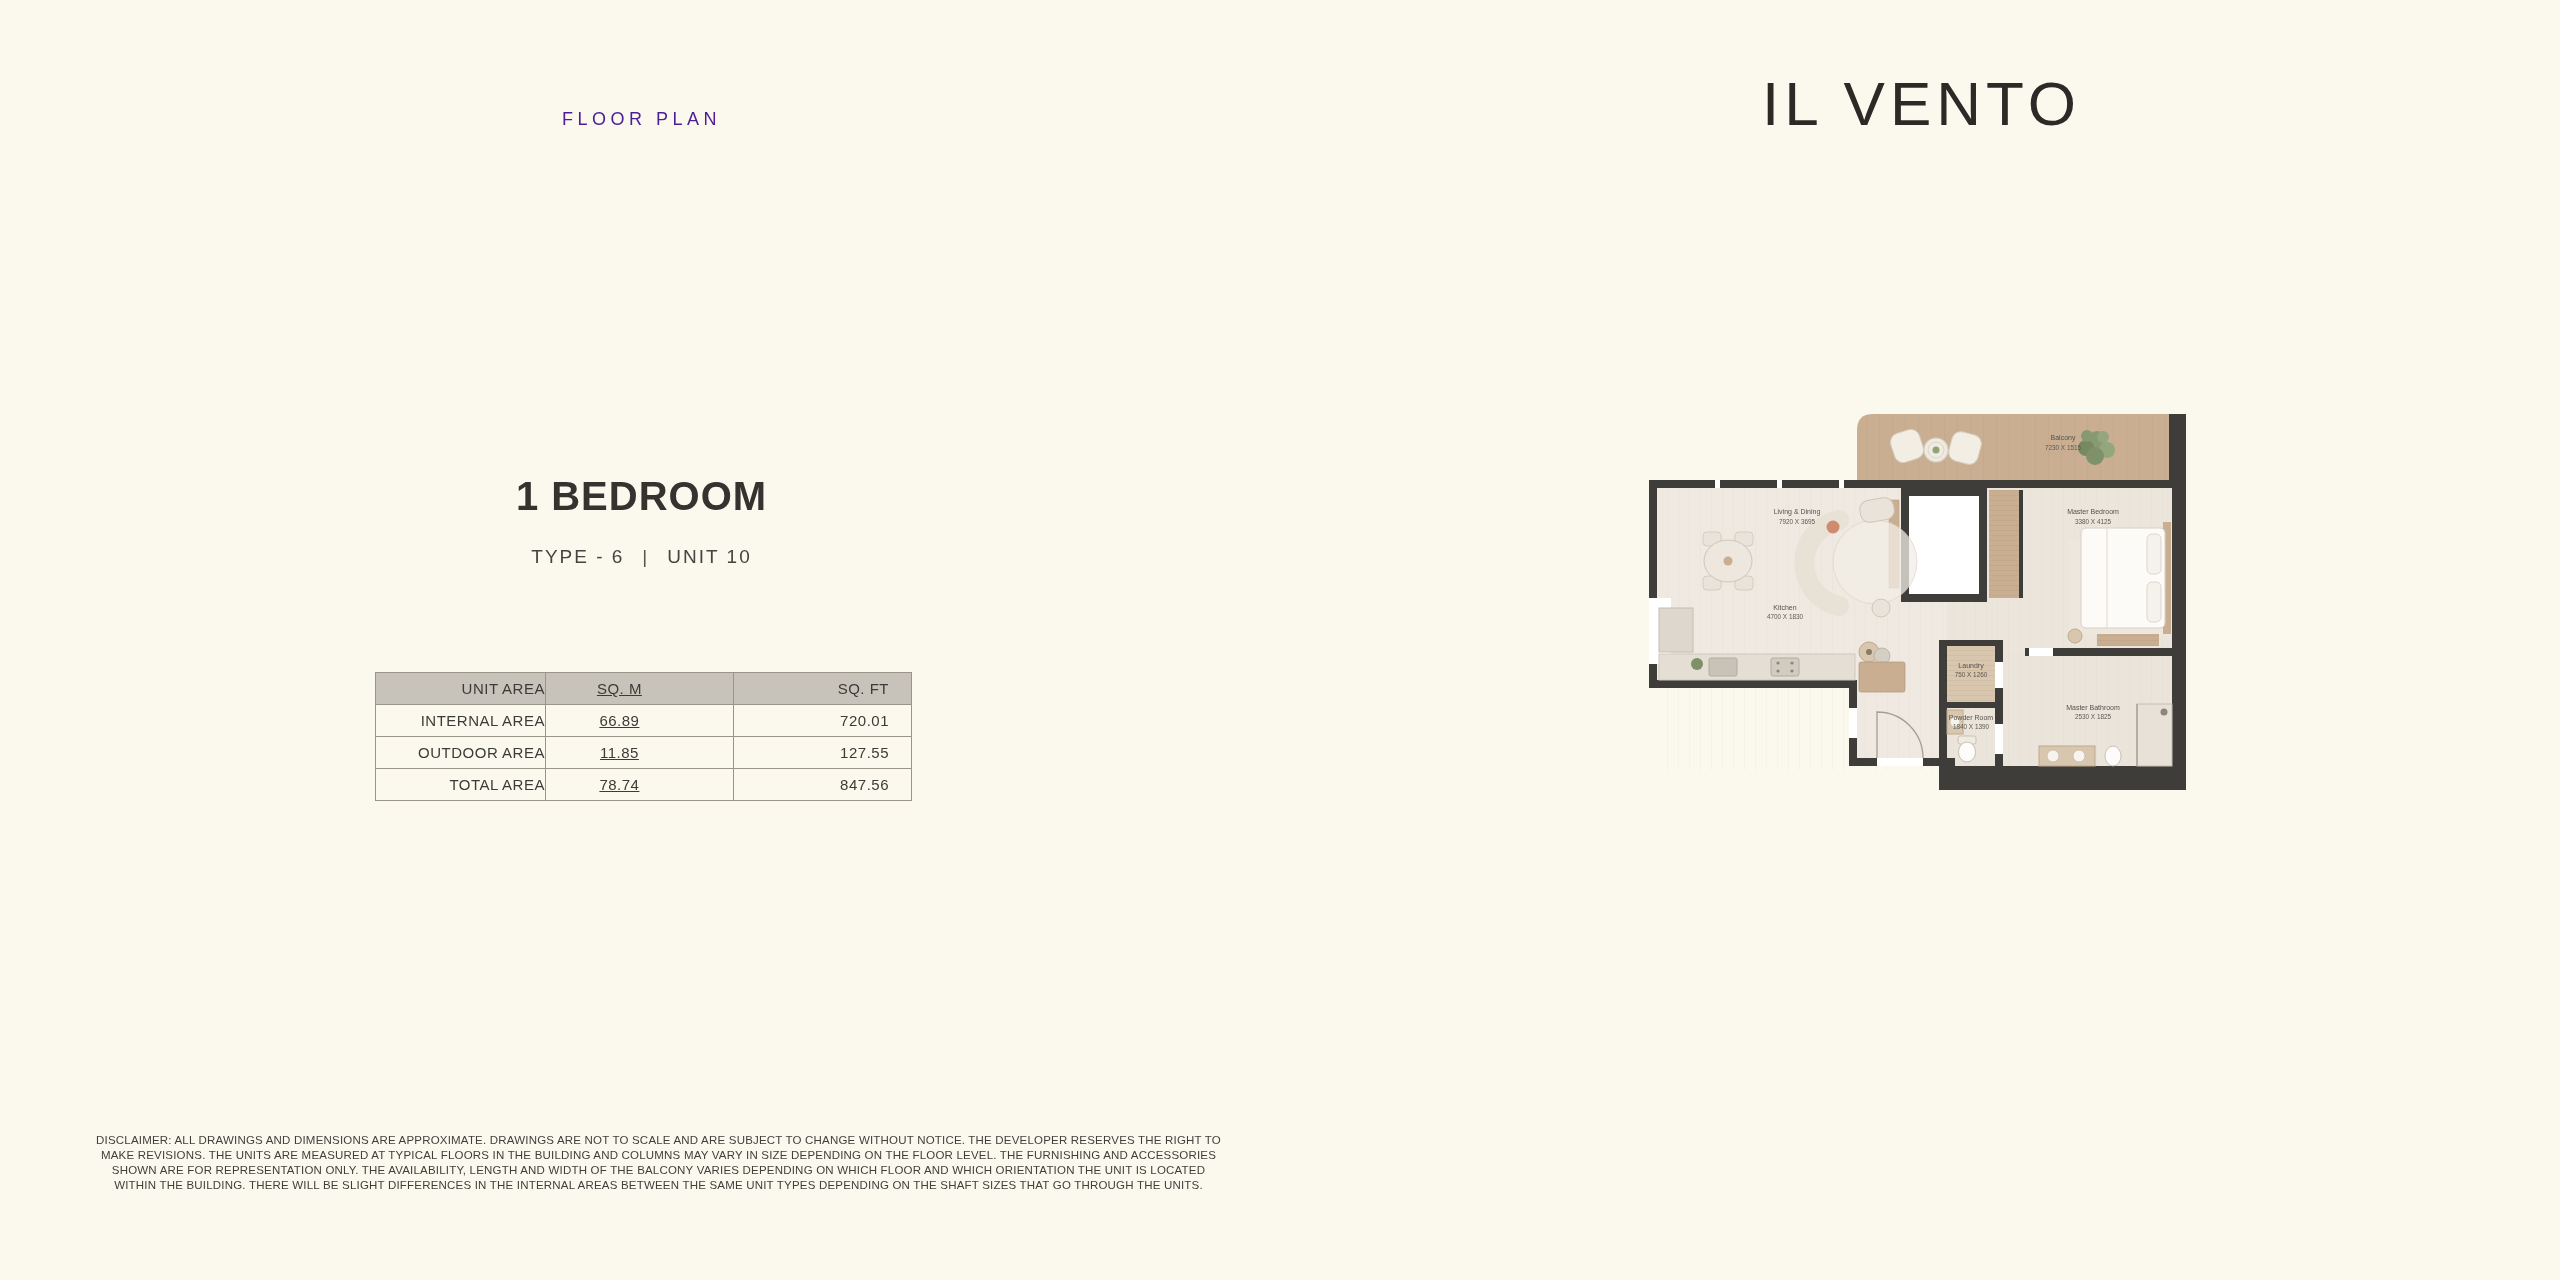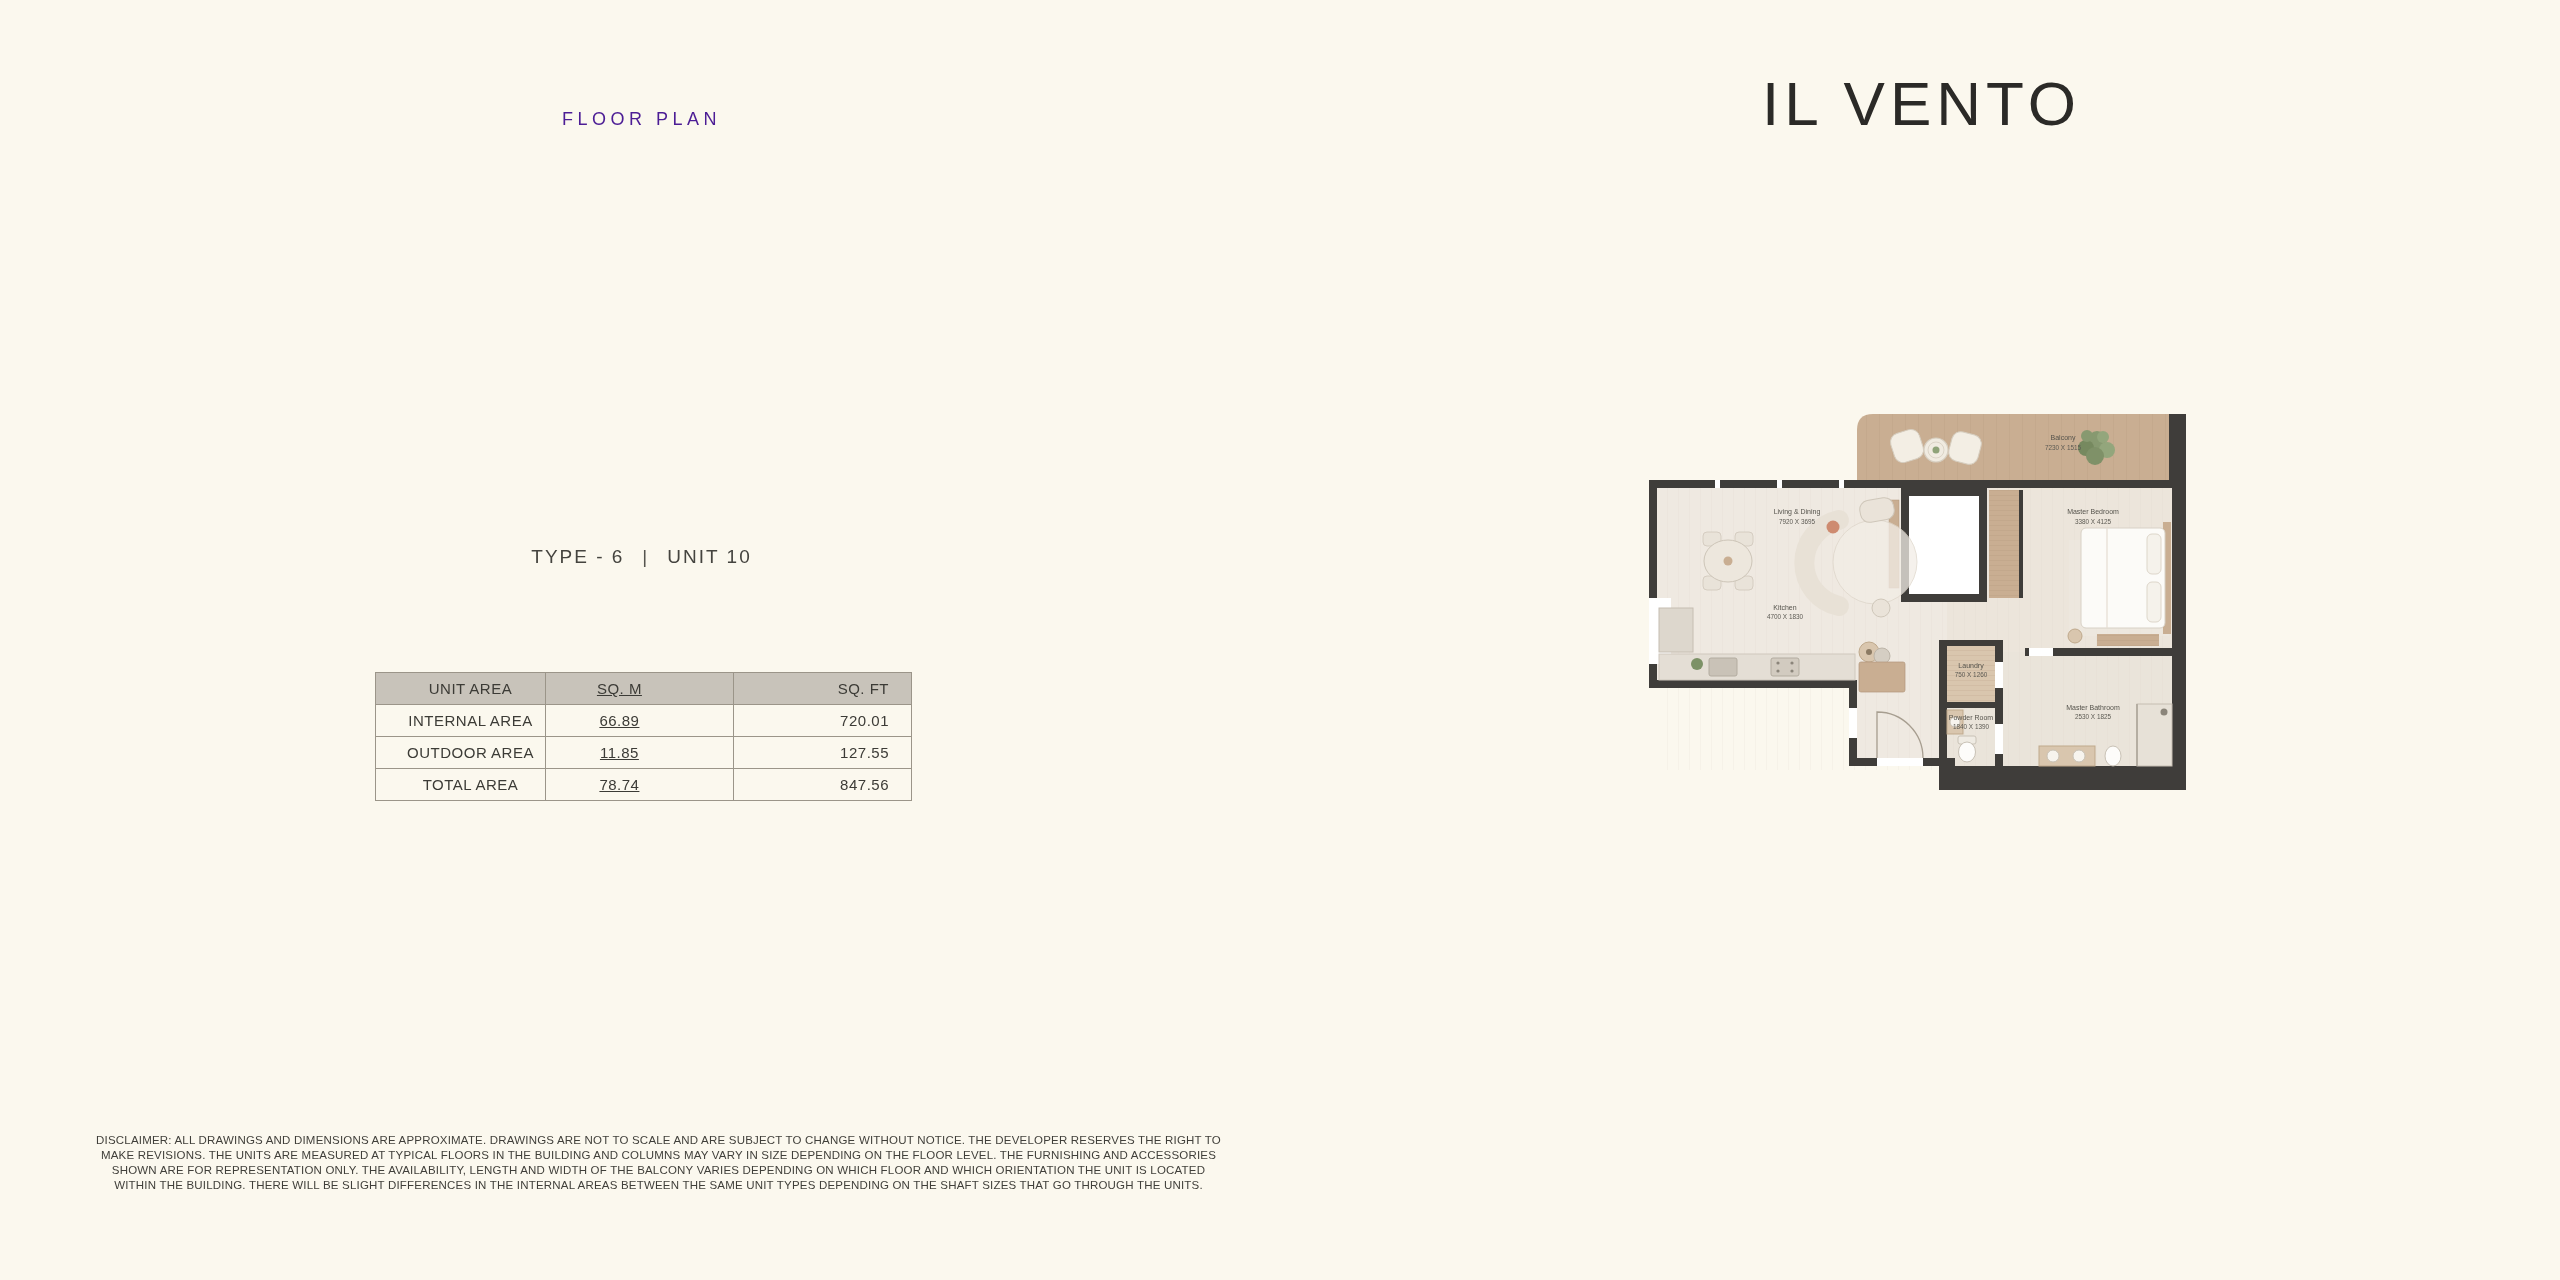--- a/index.html
+++ b/index.html
@@ -36,21 +36,21 @@
     position:absolute;left:375px;top:672px;width:537px;
     border-collapse:collapse;
     font-size:15px;color:#3C3B36;
   }
   .area-table th,.area-table td{
     border:1px solid #9B9589;
     height:31px;padding:0;
     font-weight:400;letter-spacing:0.5px;
   }
   .area-table th{background:#C8C3BA;}
-  .area-table .c-label{width:169px;text-align:center;padding-left:20px;}
+  .area-table .c-label{width:169px;text-align:right;padding-left:20px;}
   .area-table .c-sqm{width:178px;text-align:center;padding-right:40px;text-decoration:underline;}
   .area-table .c-sqft{width:186px;text-align:right;padding-right:22px;}
   .disclaimer{
     position:absolute;left:96px;top:1121px;width:1125px;
     text-align:center;
     font-size:11.5px;line-height:15px;letter-spacing:0.2px;color:#403F3A;
   }
   .plan-wrap{
     position:absolute;left:1645px;top:410px;width:545px;height:390px;
   }
@@ -59,20 +59,21 @@
 </style>
 </head>
 <body>
 
 <div class="canvas">
 
   <div class="floorplan-label">FLOOR PLAN</div>
 
   <div class="brand">IL VENTO</div>
 
+  <div class="unit-title">1 BEDROOM</div>
 
   <div class="unit-subtitle">
     <span>TYPE - 6</span><span class="sep">|</span><span>UNIT 10</span>
   </div>
 
   <table class="area-table">
     <thead>
       <tr>
         <th class="c-label">UNIT AREA</th>
         <th class="c-sqm">SQ. M</th>

